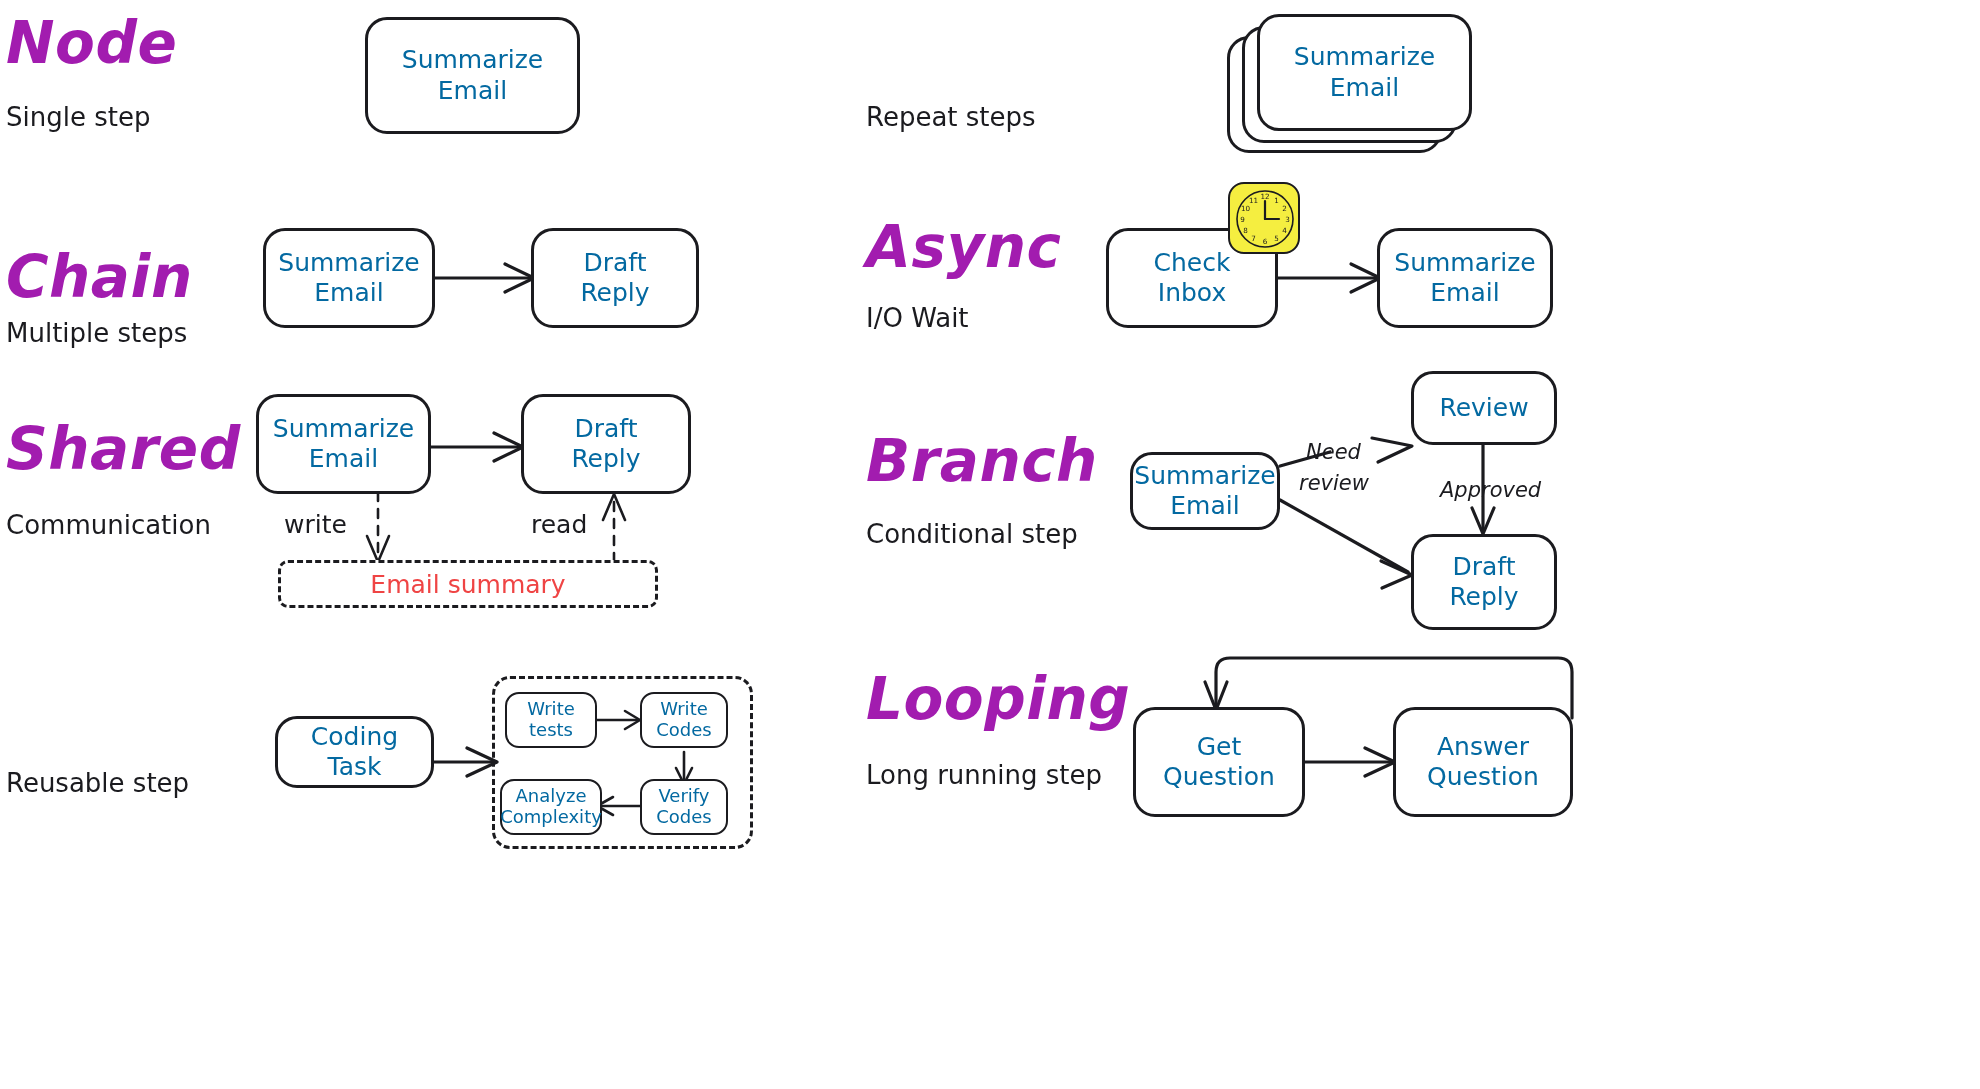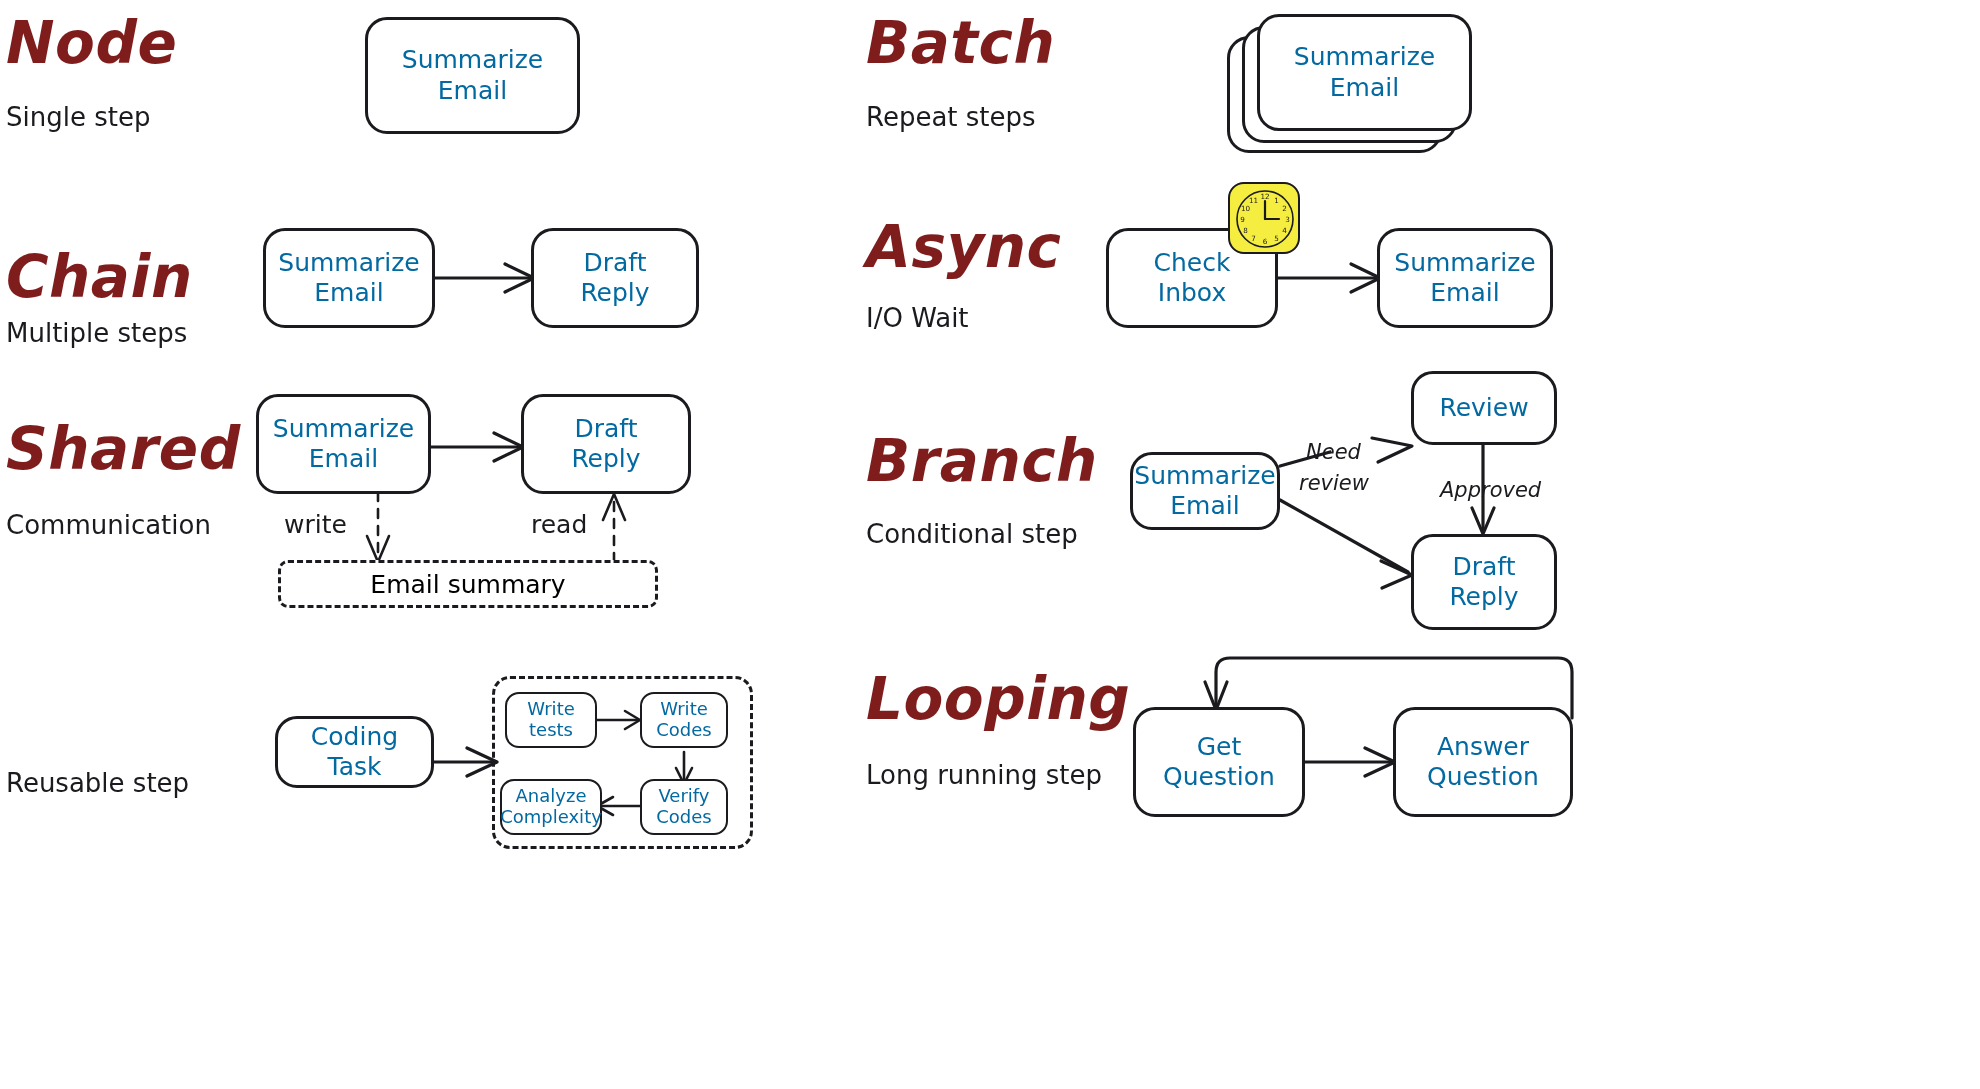--- a/index.html
+++ b/index.html
@@ -16,21 +16,21 @@
     background: #fff;
   }
 
   
   .sect-title {
     position: absolute;
     font-family: "DejaVu Sans", sans-serif;
     font-style: italic;
     font-weight: 700;
     font-size: 58px;
-    color: #7f1d1d;
+    color: #a21caf;
     letter-spacing: 0.5px;
     white-space: nowrap;
     line-height: 1;
   }
   .sect-sub {
     position: absolute;
     font-family: "DejaVu Sans", sans-serif;
     font-size: 26px;
     color: #1b1b1f;
     white-space: nowrap;
@@ -75,21 +75,21 @@
   .store {
     position: absolute;
     border: 3px dashed #1b1b1f;
     border-radius: 10px;
     background: #ffffff;
     display: flex;
     align-items: center;
     justify-content: center;
     font-family: "DejaVu Sans", sans-serif;
     font-size: 25px;
-    color: #000000;
+    color: #ef4444;
     z-index: 3;
   }
   
   .group-box {
     position: absolute;
     border: 3px dashed #1b1b1f;
     border-radius: 18px;
     background: #ffffff;
     z-index: 1;
   }
@@ -210,21 +210,20 @@
     </g>
   </svg>
 
   <div class="sect-title" style="left:6px; top:14px;">Node</div>
   <div class="sect-sub" style="left:6px; top:104px;">Single step</div>
   <div class="node" style="left:365px; top:17px; width:215px; height:117px;">
     <span class="ln">Summarize</span>
     <span class="ln">Email</span>
   </div>
 
-  <div class="sect-title" style="left:866px; top:14px;">Batch</div>
   <div class="sect-sub" style="left:866px; top:104px;">Repeat steps</div>
   <div class="stack-card" style="left:1227px; top:36px; width:215px; height:117px;"></div>
   <div class="stack-card" style="left:1242px; top:26px; width:215px; height:117px;"></div>
   <div class="node" style="left:1257px; top:14px; width:215px; height:117px;">
     <span class="ln">Summarize</span>
     <span class="ln">Email</span>
   </div>
 
   <div class="sect-title" style="left:6px; top:222px;margin-top:26px;">Chain</div>
   <div class="sect-sub" style="left:6px; top:320px;text-align:center;">Multiple steps</div>

